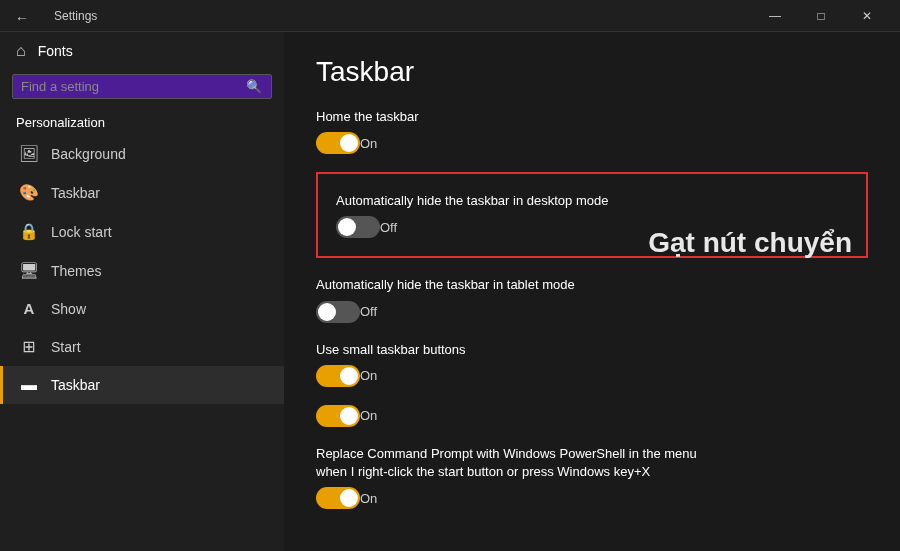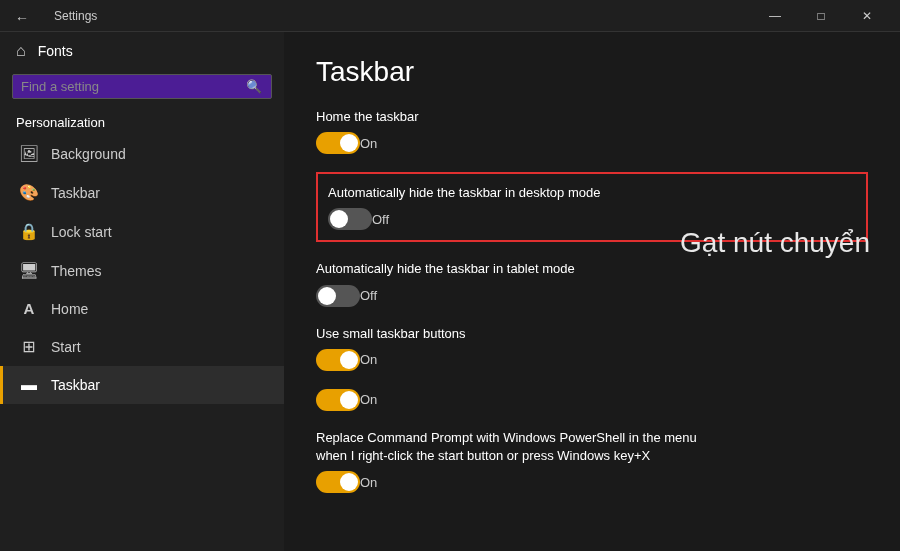--- a/index.html
+++ b/index.html
@@ -177,31 +177,31 @@
     .toggle.on .toggle-knob { left: 24px; }
     .toggle.off .toggle-knob { left: 2px; }
     .toggle-state-label {
       font-size: 13px;
       color: #ccc;
     }
 
     
     .highlighted-section {
       border: 2px solid #e03030;
-      padding: 10px;
+      padding: 18px;
       margin-bottom: 18px;
     }
 
     
     .annotation {
       font-size: 28px;
-      font-weight: normal;
+      font-weight: bold;
       color: #e8e8e8;
       position: absolute;
-      right: 30px;
+      right: 48px;
       top: 195px;
     }
 
     .content-area-wrapper {
       position: relative;
     }
   </style>
 </head>
 <body>
 
@@ -241,21 +241,21 @@
     <div class="sidebar-item">
       <span class="sidebar-item-icon">🔒</span>
       <span>Lock start</span>
     </div>
     <div class="sidebar-item">
       <span class="sidebar-item-icon">🖥</span>
       <span>Themes</span>
     </div>
     <div class="sidebar-item">
       <span class="sidebar-item-icon" style="font-size:15px;font-weight:bold;">A</span>
-      <span>Home</span>
+      <span>Show</span>
     </div>
     <div class="sidebar-item">
       <span class="sidebar-item-icon">⊞</span>
       <span>Start</span>
     </div>
     <div class="sidebar-item active">
       <span class="sidebar-item-icon">▬</span>
       <span>Taskbar</span>
     </div>
   </div>

